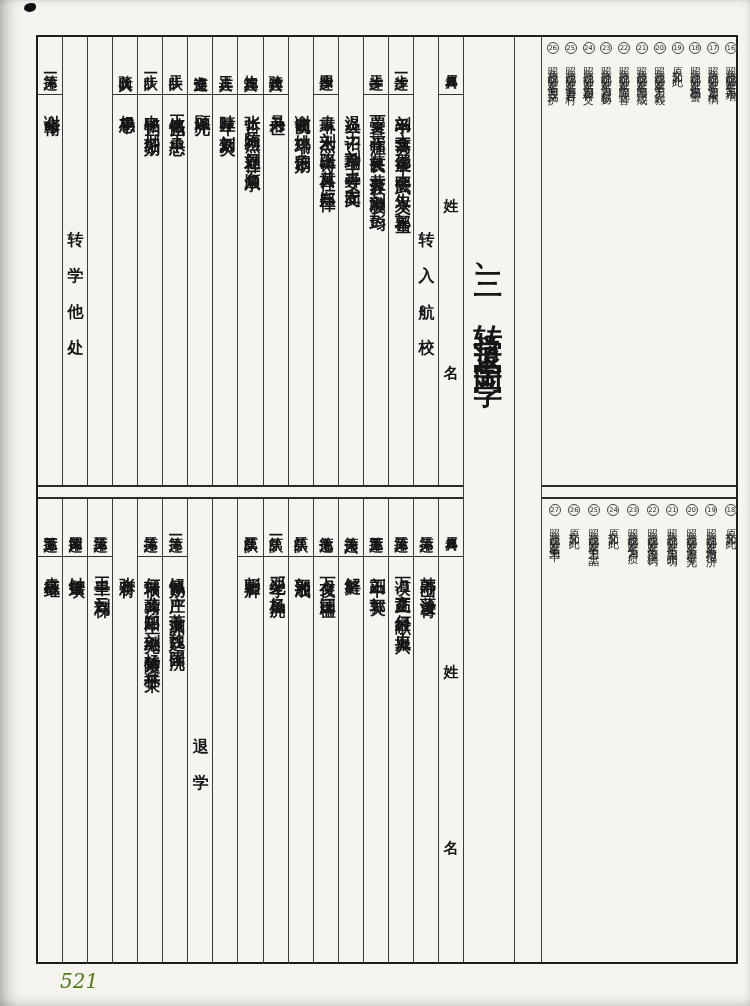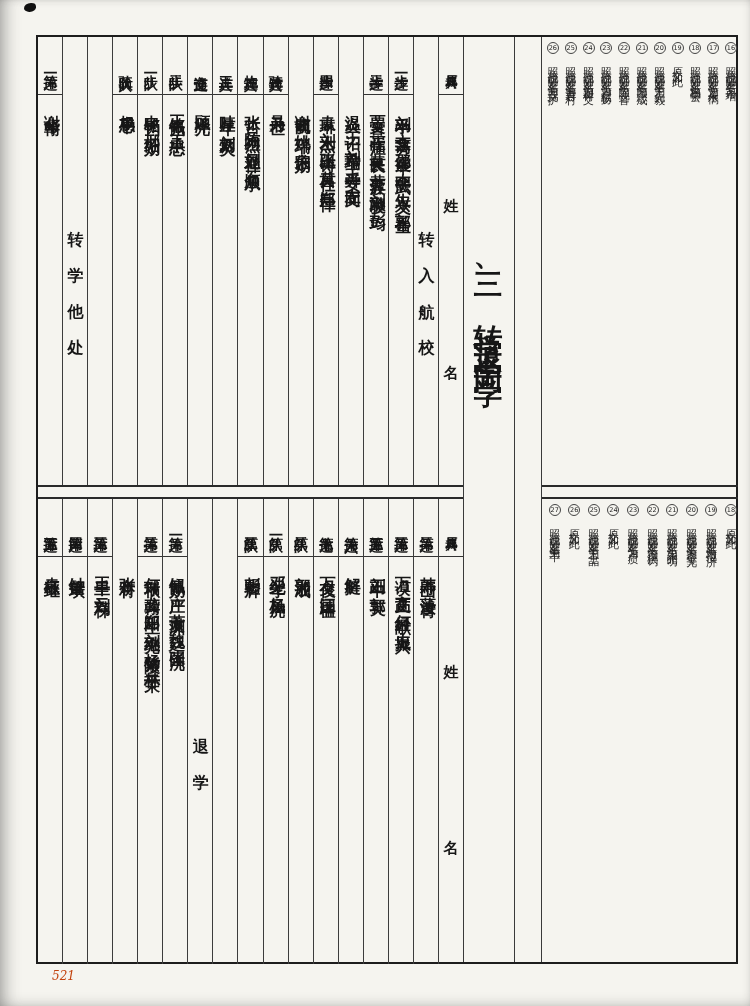--- a/index.html
+++ b/index.html
@@ -62,22 +62,22 @@
     font-size:11px;letter-spacing:3px;padding-top:5px;color:#1e1e1e;
     min-width:0;box-sizing:border-box;font-weight:500;
   }
   .circ{
     writing-mode:horizontal-tb;display:inline-block;
     width:10px;height:10px;line-height:10px;border:1px solid #444;border-radius:50%;
     font-size:6.5px;text-align:center;letter-spacing:0;margin-bottom:4px;
     font-family:"DejaVu Sans","Liberation Sans",sans-serif;
   }
   .page-number{
-    position:absolute;left:52px;top:969px;font-size:12px;font-style:italic;
-    font-family:"DejaVu Serif","Liberation Serif",serif;color:#c2410c;
+    position:absolute;left:60px;top:969px;font-size:20px;font-style:italic;
+    font-family:"DejaVu Serif","Liberation Serif",serif;color:#4d7c0f;
   }
 </style>
 </head>
 <body>
 
 <div class="page">
   <div class="ink-blob"></div>
   <div class="frame"></div>
   <div class="vline a"></div>
   <div class="vline b"></div>

